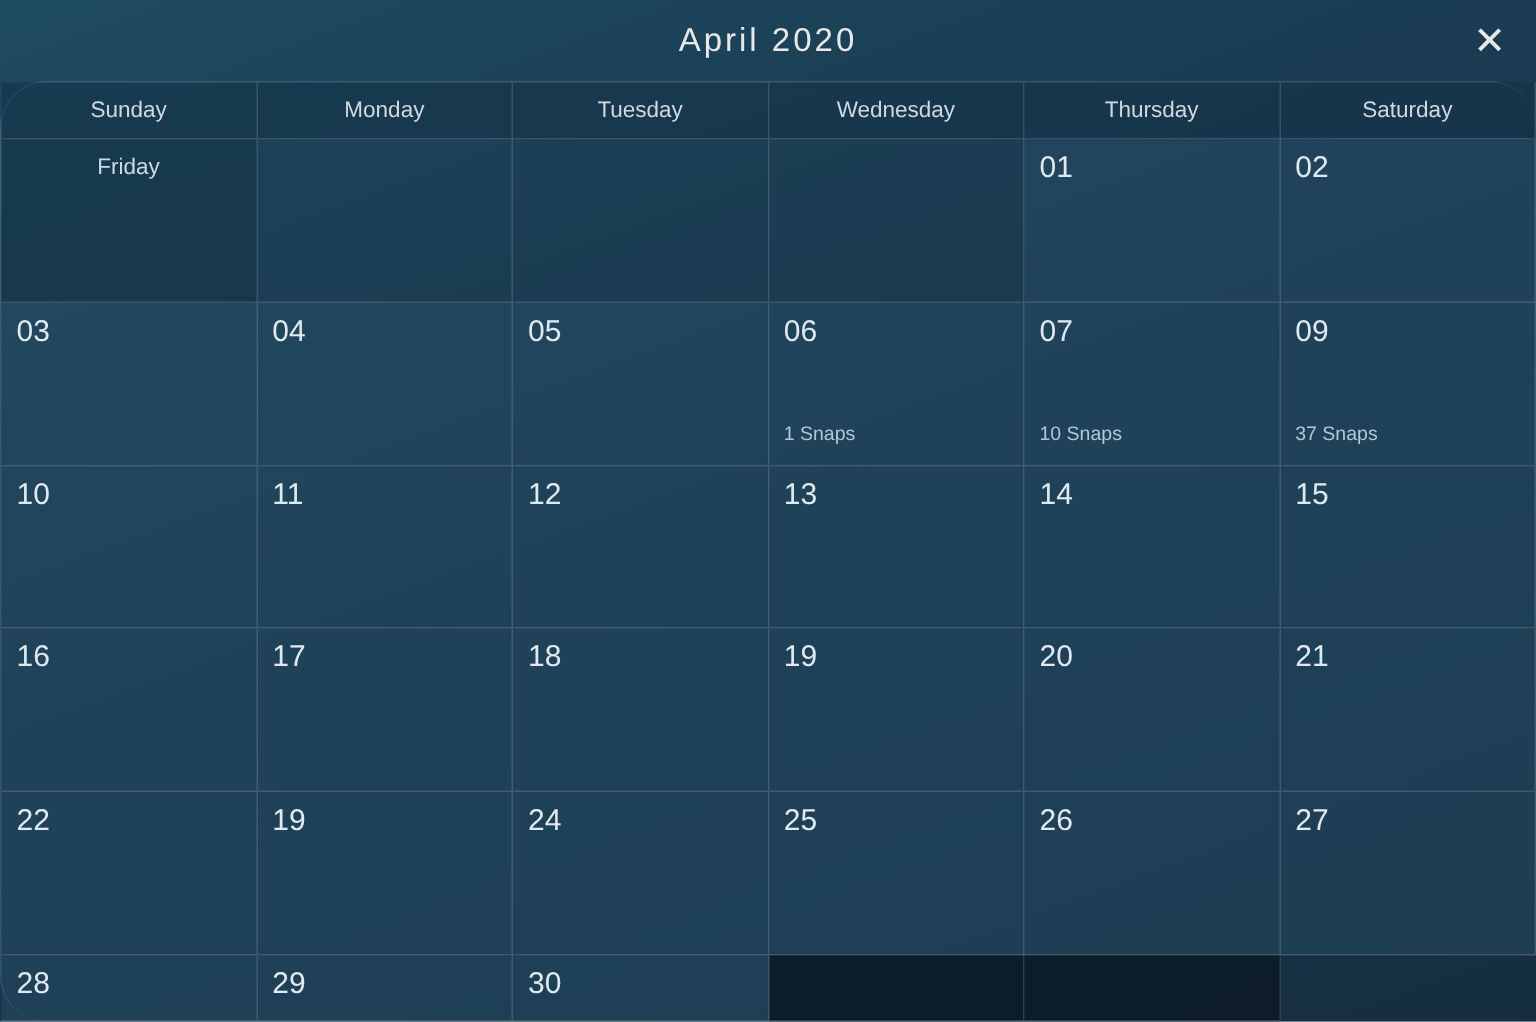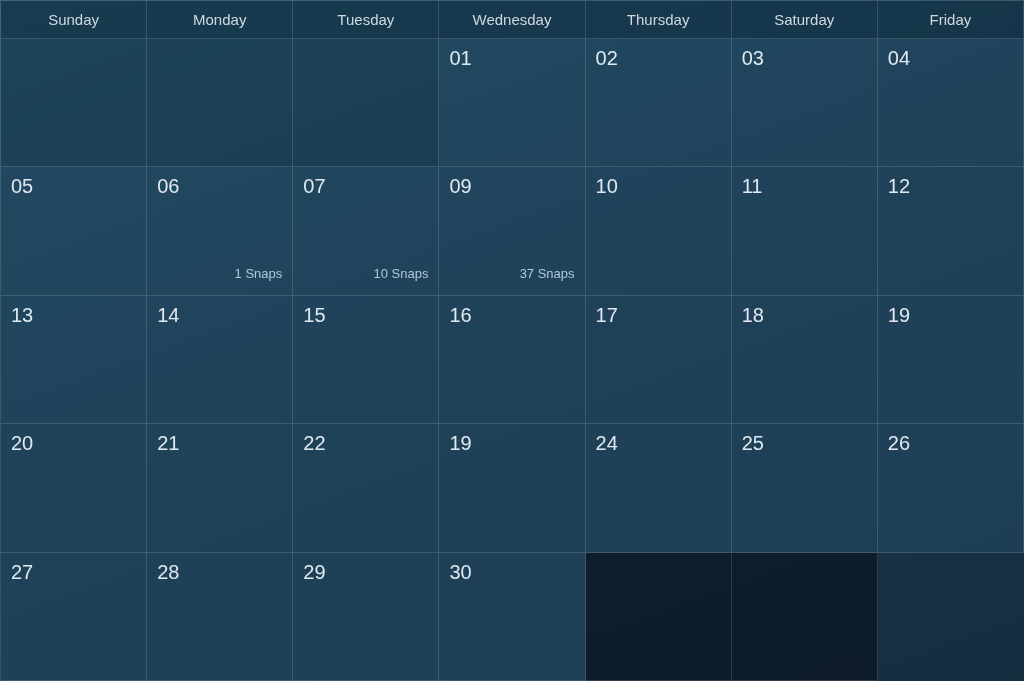--- a/index.html
+++ b/index.html
@@ -46,24 +46,25 @@
       color: #e8e8e8;
       cursor: pointer;
       background: none;
       border: none;
       line-height: 1;
     }
 
     .calendar-grid {
       flex: 1;
       display: grid;
-      grid-template-columns: repeat(7, 1fr);
+      grid-template-columns: repeat(6, 1fr);
       grid-template-rows: auto repeat(5, 1fr);
       border-left: 1px solid rgba(255,255,255,0.15);
       border-top: 1px solid rgba(255,255,255,0.15);
+      border-radius: 31px;
     }
 
     .day-header {
       background: rgba(20, 50, 70, 0.6);
       border-right: 1px solid rgba(255,255,255,0.15);
       border-bottom: 1px solid rgba(255,255,255,0.15);
       padding: 10px 8px;
       text-align: center;
       font-size: 15px;
       color: #d0d8e0;
@@ -95,30 +96,34 @@
       color: #e0e8f0;
       font-weight: normal;
       margin-bottom: 4px;
     }
 
     .snaps-label {
       font-size: 13px;
       color: #b0c8d8;
       margin-top: auto;
       align-self: center;
-      text-align: right;
+      text-align: left;
       width: 100%;
       padding-bottom: 6px;
     }
   </style>
 </head>
 <body>
 
 <div class="calendar-container">
 
+  <div class="calendar-header">
+    <span class="calendar-title">April  2020</span>
+    <button class="close-btn">✕</button>
+  </div>
 
   <div class="calendar-grid" id="calendar-grid">
   <div class="day-header">Sunday</div>
       <div class="day-header">Monday</div>
       <div class="day-header">Tuesday</div>
       <div class="day-header">Wednesday</div>
       <div class="day-header">Thursday</div>
       <div class="day-header">Saturday</div>
       <div class="day-header">Friday</div>
       <div class="day-cell empty"></div>

